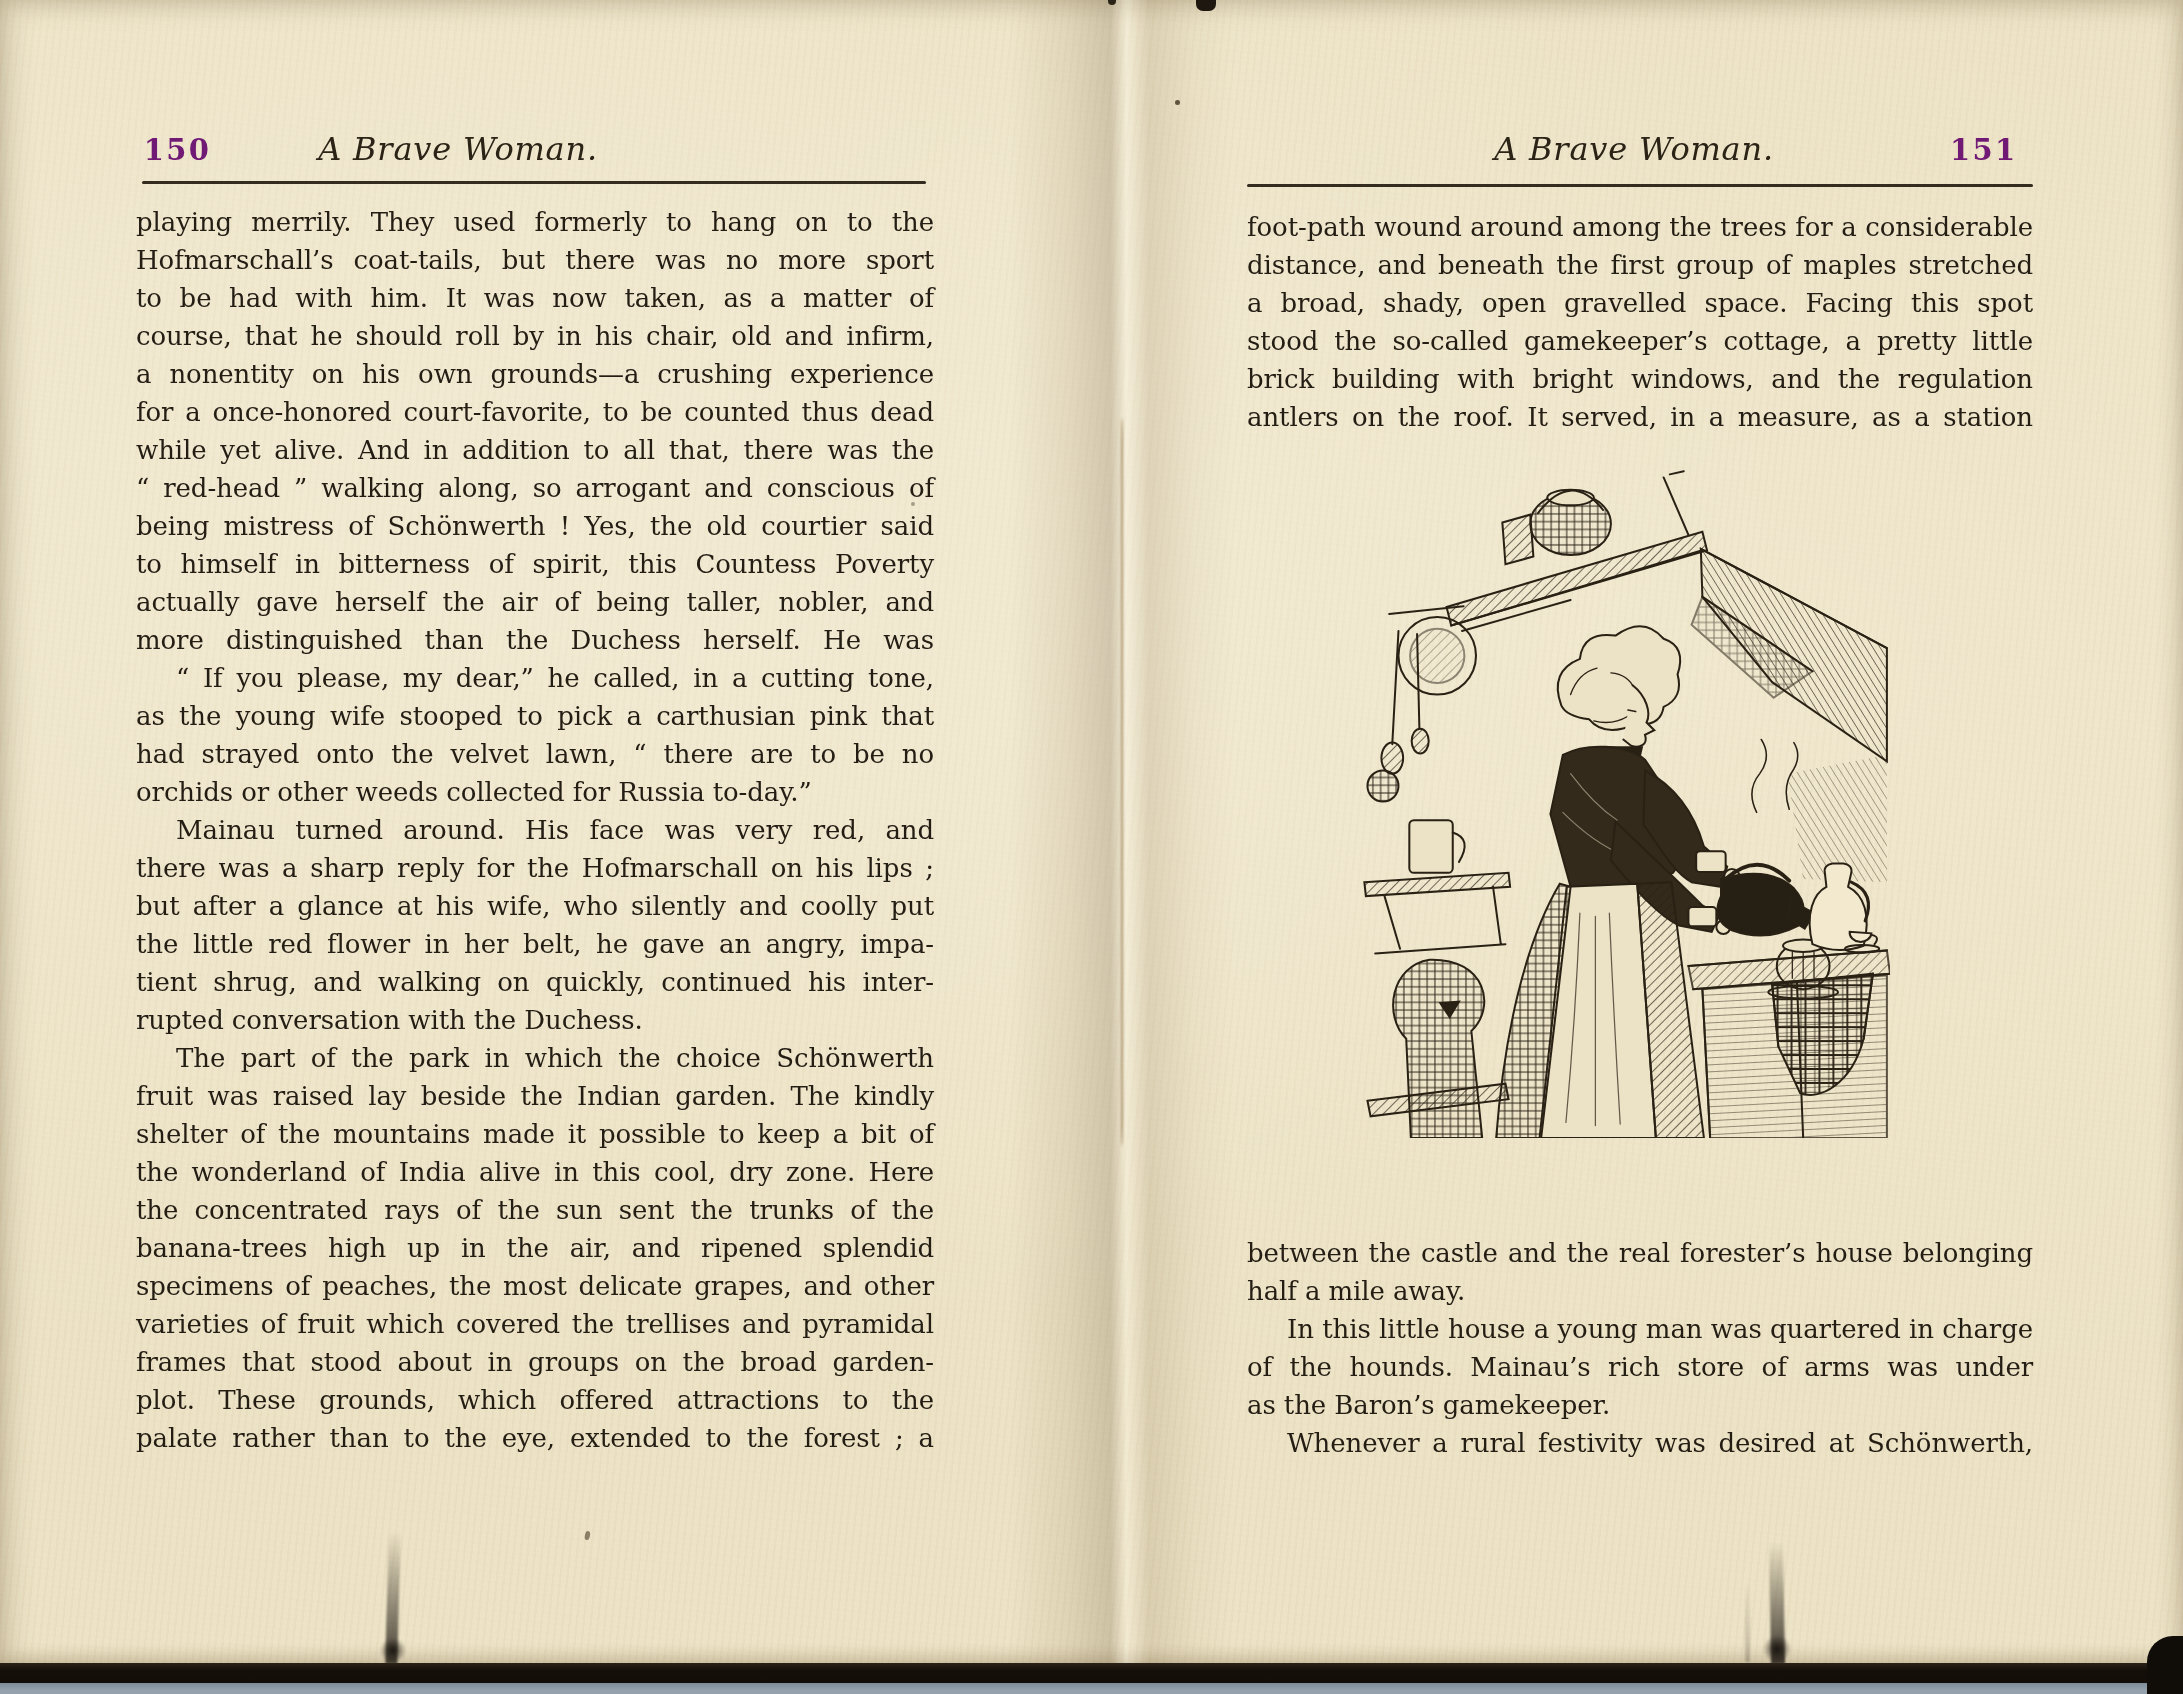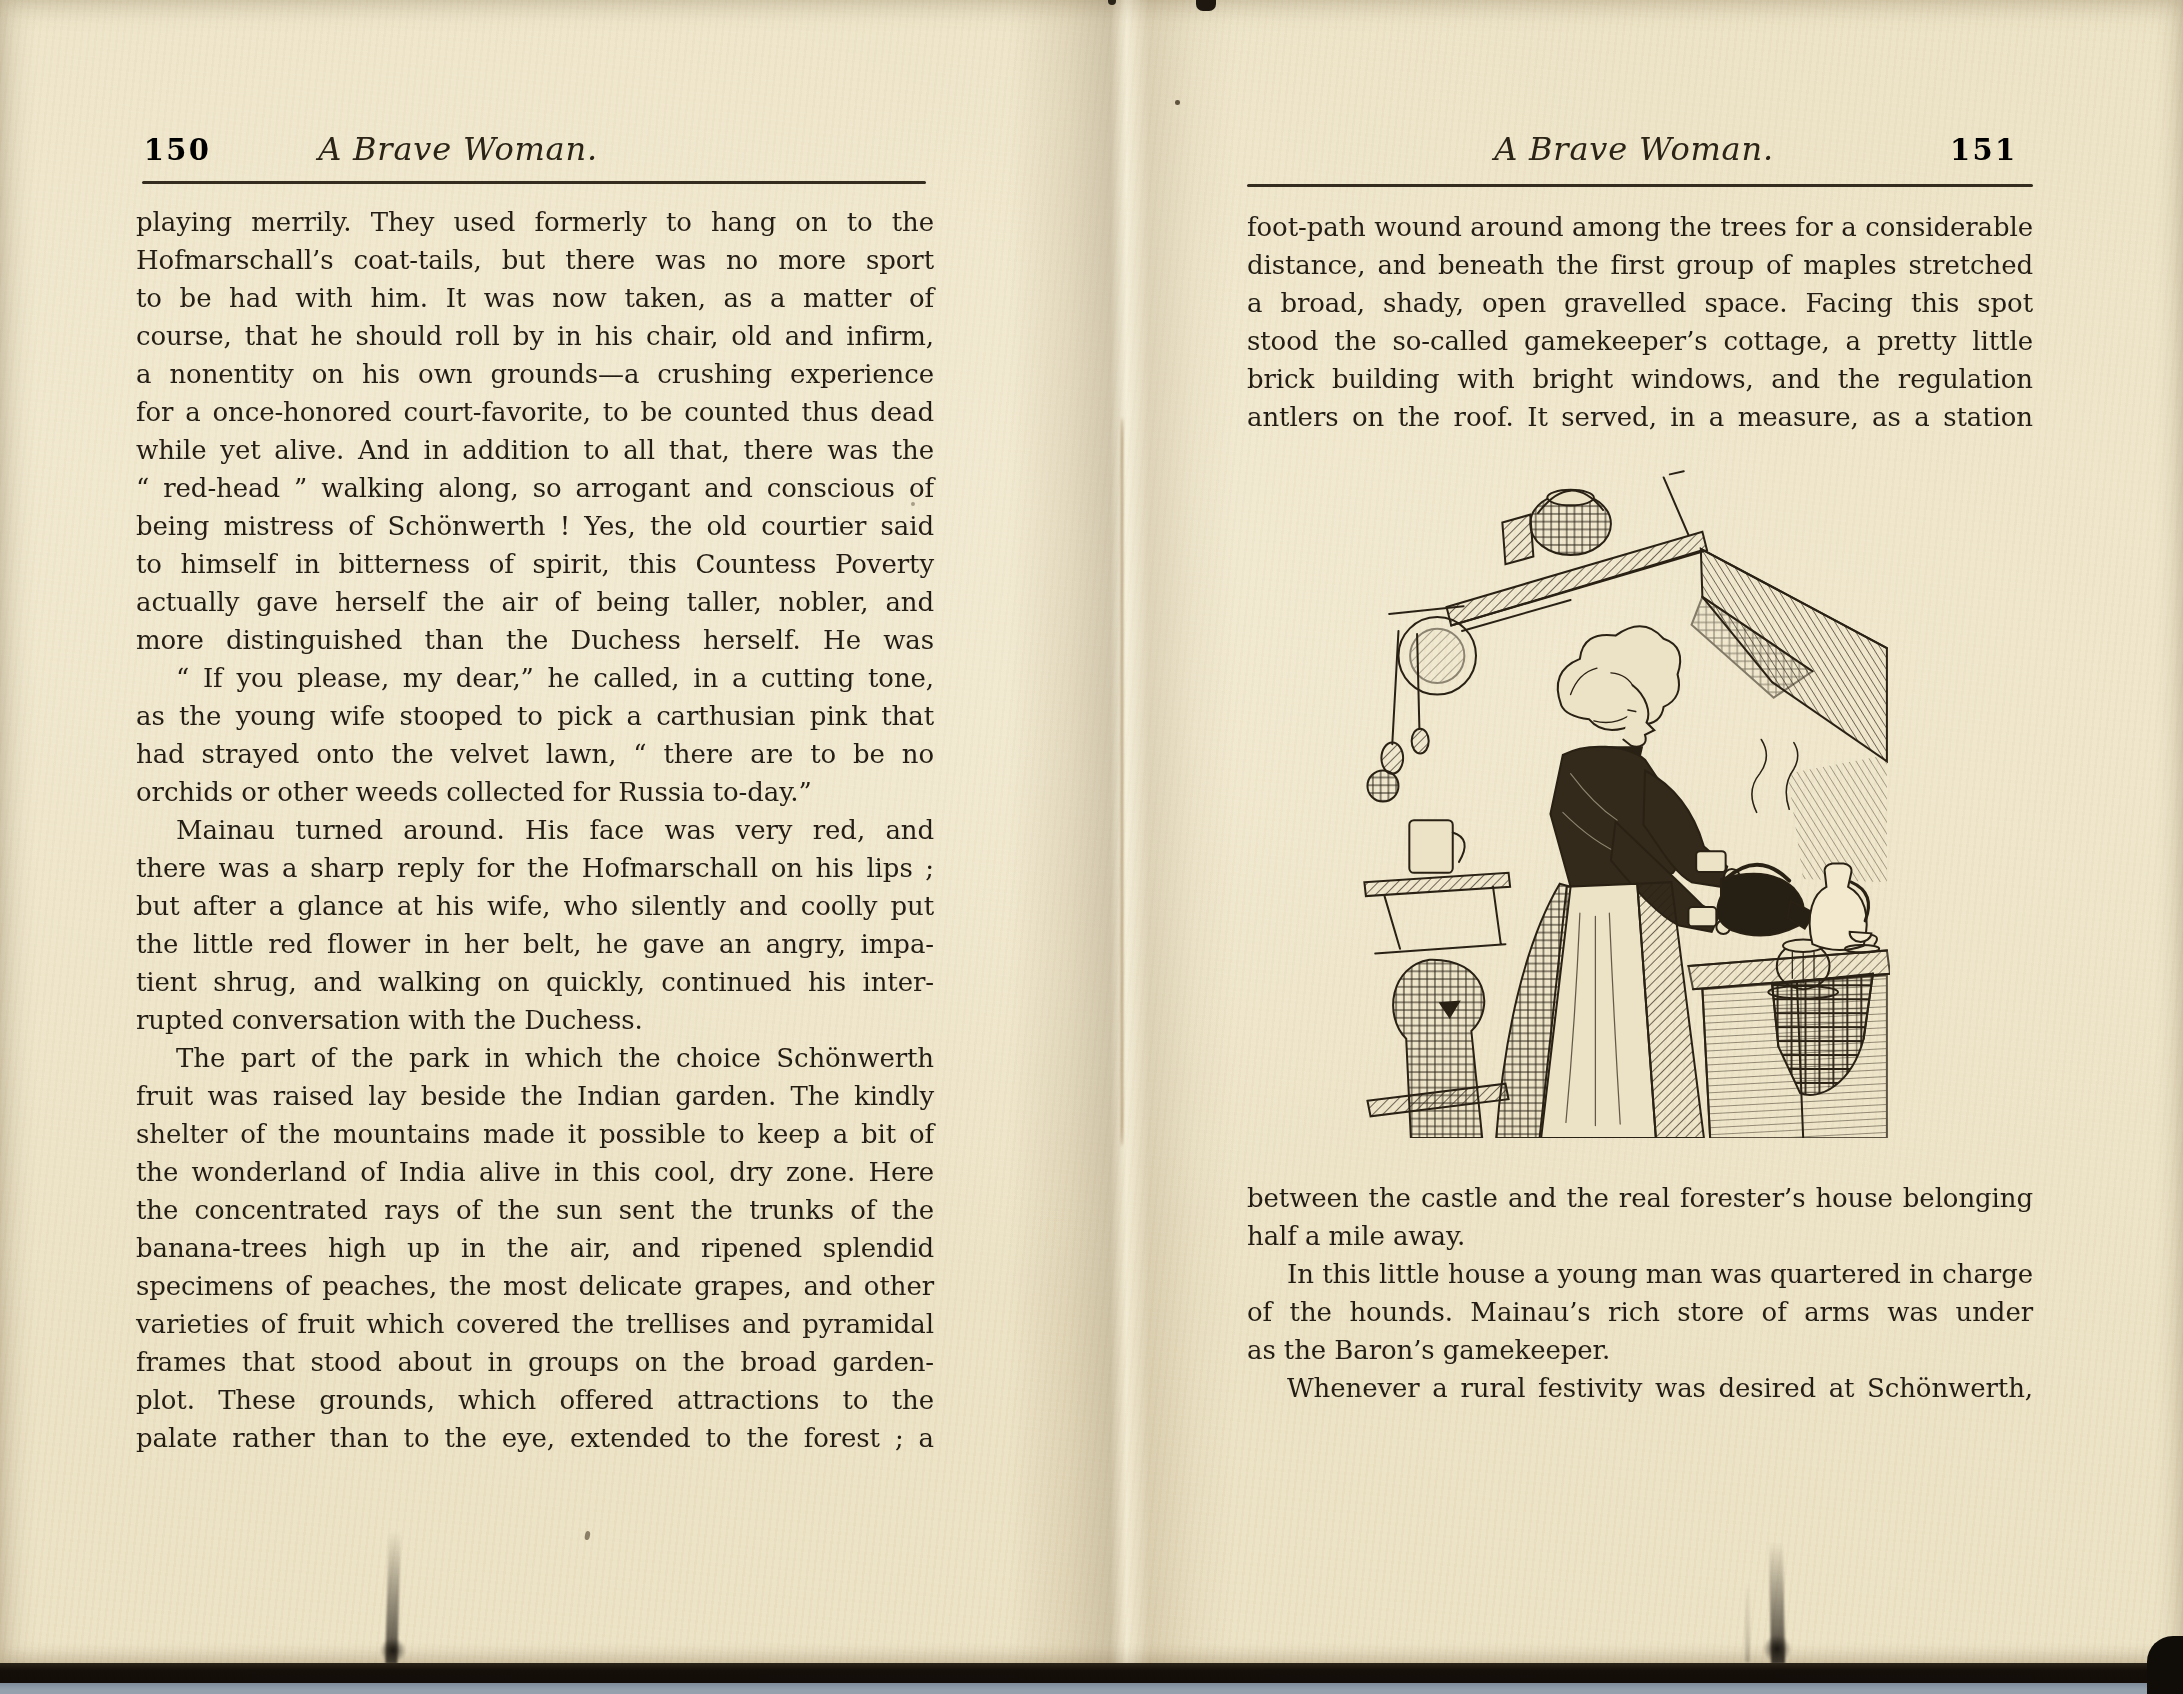--- a/index.html
+++ b/index.html
@@ -51,36 +51,36 @@
   
   .page{position:absolute;top:0;height:1664px;color:#241d14;}
   .page-left{left:136px;width:798px;}
   .page-right{left:1247px;width:786px;}
   .running-title{
     position:absolute;top:130px;font-style:italic;font-size:32px;letter-spacing:0.8px;
     transform:translateX(-50%);white-space:nowrap;color:#2720156;color:#2a2316;
   }
   .page-left .running-title{left:322px;}
   .page-right .running-title{left:387px;}
-  .page-number{position:absolute;top:133px;font-size:29px;font-weight:bold;letter-spacing:2.3px;color:#000000;}
+  .page-number{position:absolute;top:133px;font-size:29px;font-weight:bold;letter-spacing:2.3px;color:#701a75;}
   .page-left .page-number{left:7.7px;}
   .page-right .page-number{right:15.5px;}
   .header-rule{position:absolute;height:2.7px;background:#342c1e;border-radius:1.5px;}
   .page-left .header-rule{top:181px;left:6.2px;width:784px;}
   .page-right .header-rule{top:184px;left:0;width:786px;}
   
   .page-text{position:absolute;left:0;right:0;font-size:26px;line-height:38px;}
   .page-left .page-text{top:203px;}
   .page-right .page-text{top:208px;}
   .line{text-align:justify;text-align-last:justify;letter-spacing:-0.1px;}
   .line.last{text-align-last:left;}
   .line.ind{padding-left:40px;}
   
   .illustration{margin:12.4px 0 0 91px;width:552px;height:690px;}
-  .below-illustration{margin-top:31px;}
+  .below-illustration{margin-top:86px;}
 </style>
 </head>
 <body>
 
 <div class="paper"></div>
 <div class="gutter"></div>
 <div class="crease-line"></div>
 <div class="gutter-nick-1"></div>
 <div class="gutter-nick-2"></div>
 <div class="speck" style="left:1175px;top:100px;width:4.6px;height:4.6px;"></div>

